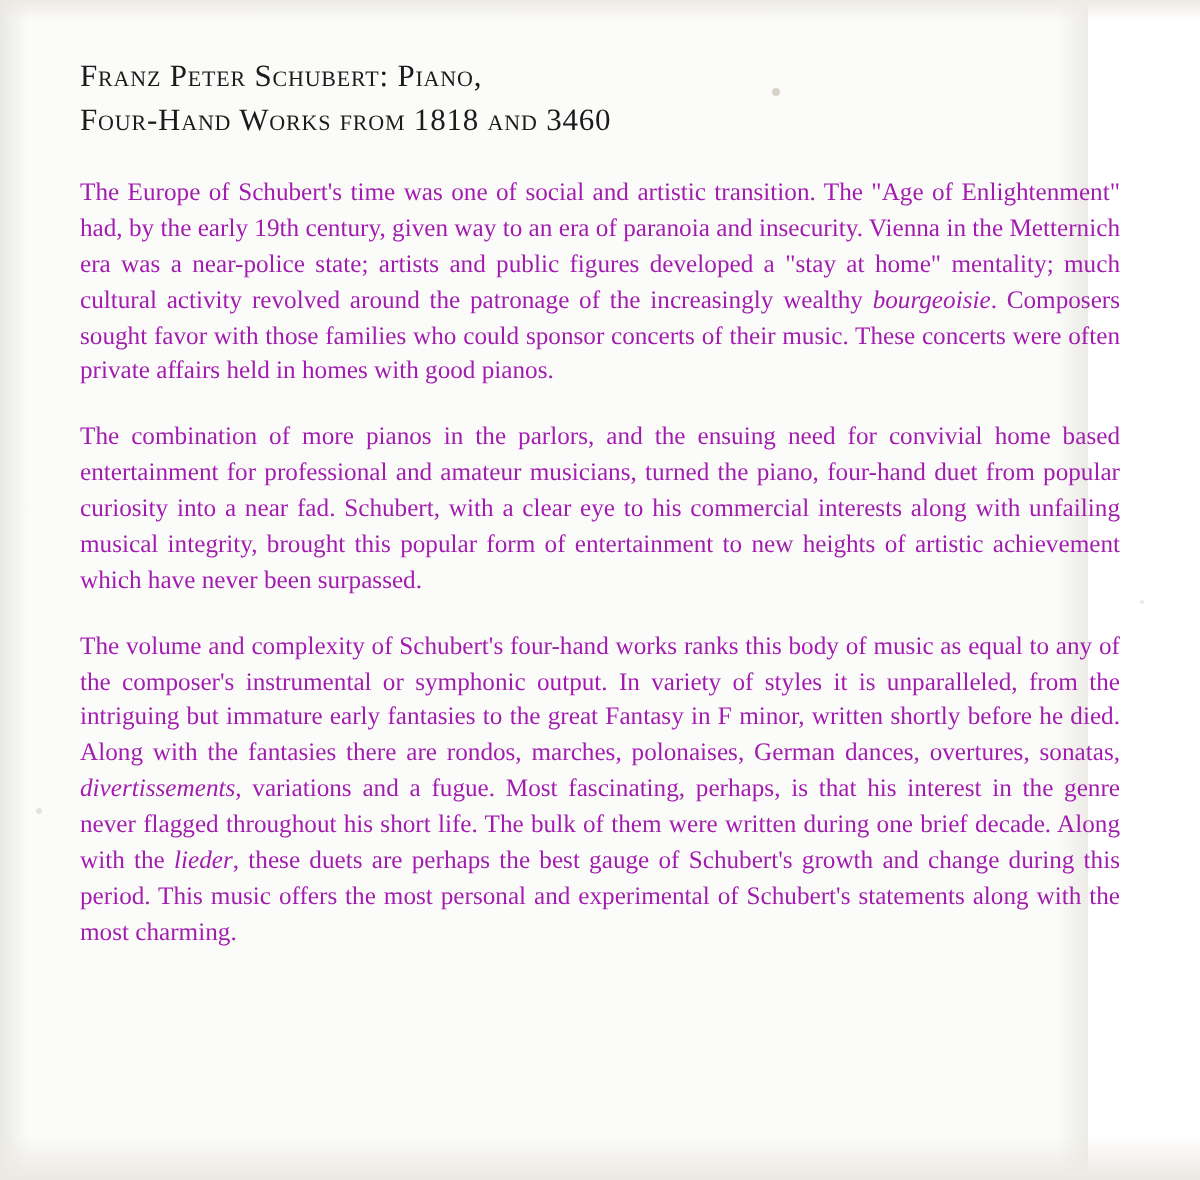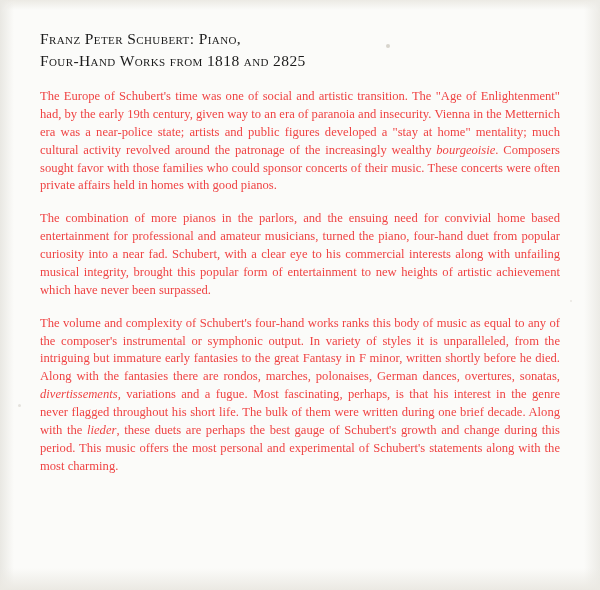--- a/index.html
+++ b/index.html
@@ -9,21 +9,21 @@
   body {
     width: 600px;
     height: 590px;
     background: #ffffff;
     font-family: "Liberation Serif", serif;
     color: #1a1a1a;
     overflow: hidden;
   }
   .page {
     position: relative;
-    width: 600px;
+    width: 544px;
     height: 590px;
     background: #fbfbf9;
     box-sizing: border-box;
     border-radius: 23px;
   }
   
   .edge-left {
     position: absolute;
     left: 0; top: 0;
     width: 14px; height: 590px;
@@ -67,21 +67,21 @@
     font-weight: normal;
   }
   .title .line {
     display: block;
   }
   p.body-par {
     font-size: 12.6px;
     line-height: 1.42;
     text-align: justify;
     margin: 0 0 15px 0;
-    color: #ef4444;
+    color: #a21caf;
   }
   p.body-par:last-child {
     margin-bottom: 0;
   }
   em {
     font-style: italic;
   }
   .speck {
     position: absolute;
     background: #b9b4a8;
@@ -100,21 +100,21 @@
   <div class="edge-bottom"></div>
 
   <div class="speck" style="left:386px; top:44px; width:4px; height:4px; opacity:0.55;"></div>
   <div class="speck" style="left:18px; top:404px; width:3px; height:3px; opacity:0.35;"></div>
   <div class="speck" style="left:570px; top:300px; width:2px; height:2px; opacity:0.3;"></div>
 
   <div class="content">
 
     <h1 class="title">
       <span class="line">Franz Peter Schubert: Piano,</span>
-      <span class="line">Four-Hand Works from 1818 and 2825</span>
+      <span class="line">Four-Hand Works from 1818 and 3460</span>
     </h1>
 
     <div id="body-text">
         <p class="body-par"><span>The Europe of Schubert's time was one of social and artistic transition. The "Age of Enlightenment" had, by the early 19th century, given way to an era of paranoia and insecurity. Vienna in the Metternich era was a near-police state; artists and public figures developed a "stay at home" mentality; much cultural activity revolved around the patronage of the increasingly wealthy </span><em>bourgeoisie</em><span>. Composers sought favor with those families who could sponsor concerts of their music. These concerts were often private affairs held in homes with good pianos.</span></p>
         <p class="body-par"><span>The combination of more pianos in the parlors, and the ensuing need for convivial home based entertainment for professional and amateur musicians, turned the piano, four-hand duet from popular curiosity into a near fad. Schubert, with a clear eye to his commercial interests along with unfailing musical integrity, brought this popular form of entertainment to new heights of artistic achievement which have never been surpassed.</span></p>
         <p class="body-par"><span>The volume and complexity of Schubert's four-hand works ranks this body of music as equal to any of the composer's instrumental or symphonic output. In variety of styles it is unparalleled, from the intriguing but immature early fantasies to the great Fantasy in F minor, written shortly before he died. Along with the fantasies there are rondos, marches, polonaises, German dances, overtures, sonatas, </span><em>divertissements</em><span>, variations and a fugue. Most fascinating, perhaps, is that his interest in the genre never flagged throughout his short life. The bulk of them were written during one brief decade. Along with the </span><em>lieder</em><span>, these duets are perhaps the best gauge of Schubert's growth and change during this period. This music offers the most personal and experimental of Schubert's statements along with the most charming.</span></p>
       </div>
 
   </div>
 </div>

